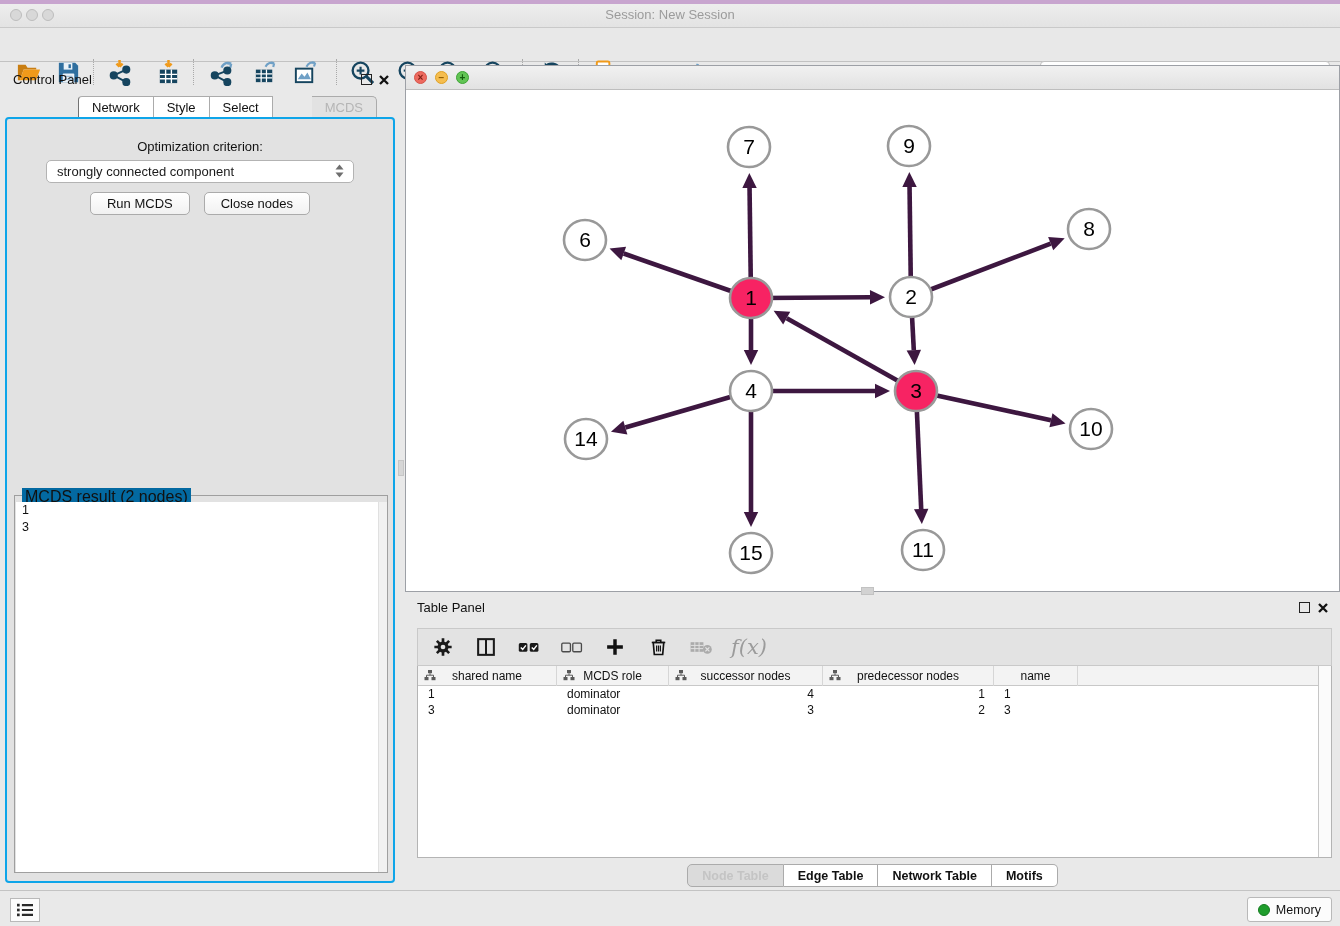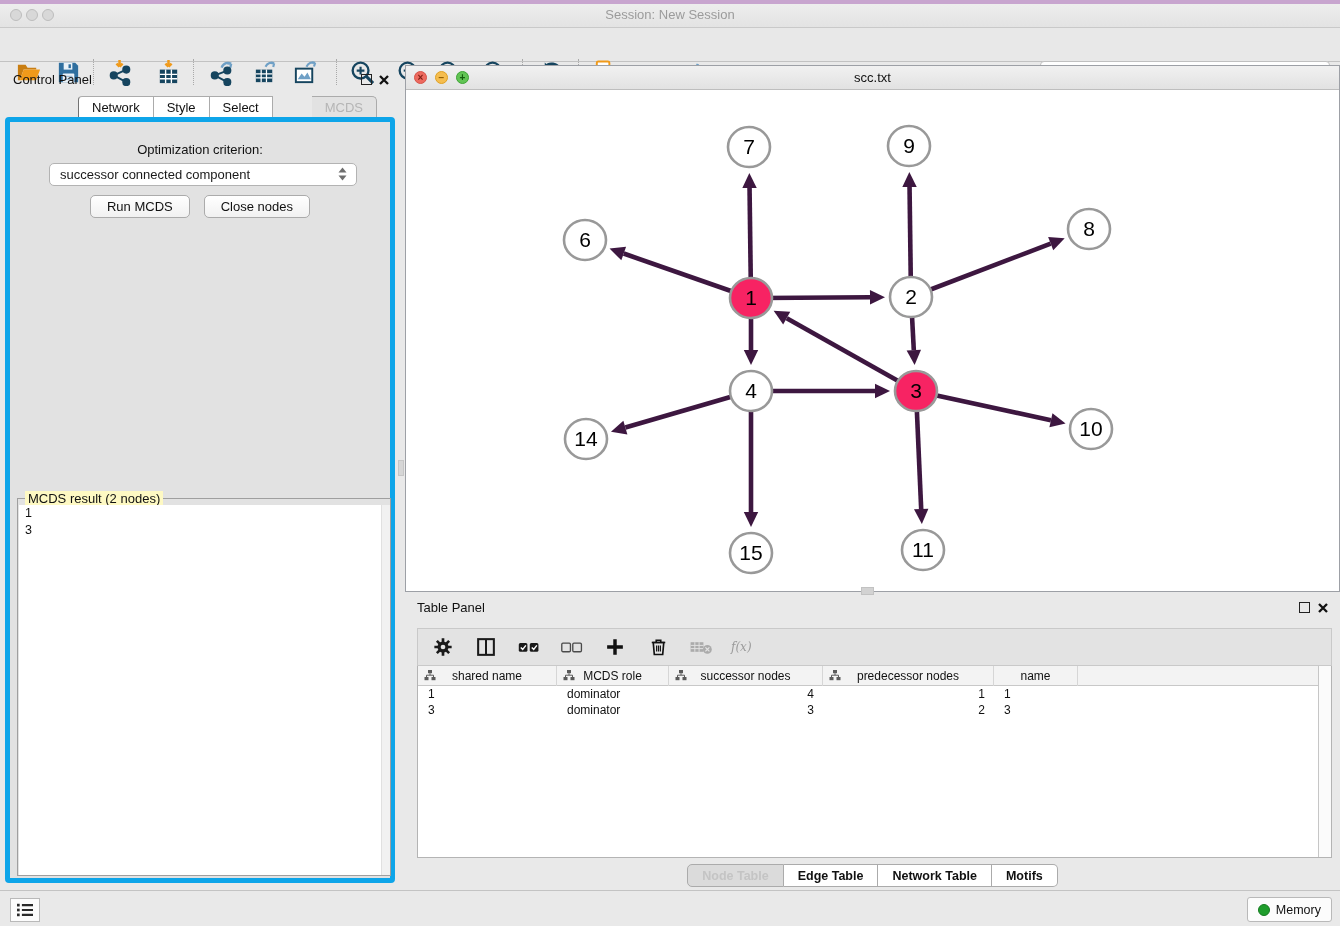--- a/index.html
+++ b/index.html
@@ -25,31 +25,31 @@
   .searchbox input { border:none; outline:none; flex:1; font-size:12px; background:transparent; margin-left:5px; font-family:"Liberation Sans",sans-serif; }
 
   
   .cpanel-title { position:absolute; left:13px; top:72px; font-size:13px; color:#111; }
   .panel-mini { position:absolute; width:11px; height:11px; border:1.6px solid #222; background:transparent; }
   .cp-tabs { position:absolute; left:78px; top:96px; height:22px; display:flex; }
   .cp-tab { height:22px; padding:3px 13px; font-size:13px; background:#fff; border:1px solid #ABABAB; border-left:none; color:#111; }
   .cp-tab.first { border-left:1px solid #737373; border-radius:4px 0 0 0; }
   .cp-tab.active { background:#E2E2E2; color:#B5B5B5; border-radius:0 5px 0 0; border-bottom:1px solid #E2E2E2;margin-left:39px; }
   .cp-body { position:absolute; left:5px; top:117px; width:390px; height:766px;
-    background:#E2E2E2; border:5px solid #0ea5e9; border-radius:4px; }
+    background:#E2E2E2; border:2px solid #0ea5e9; border-radius:4px; }
   .opt-label { position:absolute; left:0; top:20px; width:100%; text-align:center; font-size:13px; color:#111; }
   .criterion { position:absolute; left:39px; top:41px; width:308px; height:23px; background:#fff;
     border:1px solid #B3B3B3; border-radius:5px; font-size:13px; display:flex; align-items:center; padding-left:10px; }
   .criterion .stepper { position:absolute; right:9px; top:3px; display:flex; flex-direction:column; gap:2px; }
   .cp-buttons { position:absolute; top:73px; left:0; width:100%; display:flex; justify-content:center; gap:14px; }
   .mac-btn { height:23px; padding:3px 16px; background:linear-gradient(#FFFFFF,#F1F1F1);
     border:1px solid #ABABAB; border-radius:5px; font-size:13px; color:#111; font-family:"Liberation Sans",sans-serif; }
 
   .mcds-fieldset { position:absolute; left:7px; top:376px; width:374px; height:378px; border:1px solid #9F9F9F; }
-  .mcds-legend { position:absolute; left:7px; top:-8px; background:#fef9c3; padding:0 3px; font-size:13px; color:#111; }
+  .mcds-legend { position:absolute; left:7px; top:-8px; background:#0369a1; padding:0 3px; font-size:16px; color:#111; }
   .mcds-list { position:absolute; left:1px; top:6px; width:371px; height:370px; background:#fff; overflow:hidden; }
   .mcds-scroll { position:absolute; right:0; top:0; width:9px; height:100%; background:#F1F1F1; border-left:1px solid #E0E0E0; }
   .mcds-item { font-size:12.5px; line-height:17px; padding-left:6px; color:#111; }
 
   
   .netwin { position:absolute; left:405px; top:65px; width:935px; height:527px;
     border:1px solid #9DA0A6; background:#fff; }
   .netwin-titlebar { position:absolute; left:0; top:0; width:100%; height:24px;
     background:linear-gradient(#F1F1F1,#E2E2E2); border-bottom:1px solid #BEBEBE; }
   .traffic { position:absolute; top:5px; width:13px; height:13px; border-radius:50%;
@@ -58,21 +58,21 @@
   .net-canvas { position:absolute; left:0; top:24px; width:933px; height:501px; background:#fff; }
 
   .h-grip { position:absolute; left:861px; top:587px; width:13px; height:8px; background:#D2D2D2; border:1px solid #C2C2C2; }
   .v-grip { position:absolute; left:398px; top:460px; width:6px; height:16px; background:#D6D6D6; border:1px solid #C6C6C6; }
 
   
   .tpanel-title { position:absolute; left:417px; top:600px; font-size:13px; color:#111; }
   .tp-toolbar { position:absolute; left:417px; top:628px; width:915px; height:38px;
     background:#E3E3E3; border:1px solid #C9C9C9; display:flex; align-items:center; gap:17px; padding-left:12px; }
   .tp-ic { width:26px; height:26px; display:flex; align-items:center; justify-content:center; }
-  .fx { font-family:"DejaVu Serif", serif; font-style:italic; font-size:12px; color:#9B9B9B; }
+  .fx { font-family:"DejaVu Serif", serif; font-style:italic; font-size:21px; color:#9B9B9B; }
   .tbl-wrap { position:absolute; left:417px; top:666px; width:915px; height:192px; background:#fff; border:1px solid #B4B4B4; border-top:none; }
   .tbl-scroll { position:absolute; right:0; top:0; width:13px; height:100%; background:#FBFBFB; border-left:1px solid #C6C6C6; }
   .thead { display:flex; height:20px; background:#F3F3F3; border-bottom:1px solid #C8C8C8; }
   .th { position:relative; height:20px; border-right:1px solid #D6D6D6; font-size:12px; color:#111;
     display:flex; align-items:center; justify-content:center;text-align:right; }
   .th .tree-ic { position:absolute; left:6px; top:4px; }
   .tr { display:flex; height:16px; }
   .td { font-size:12px; color:#111; padding:1px 0; white-space:nowrap; }
   .c0{width:139px;} .c1{width:112px;} .c2{width:154px;} .c3{width:171px;} .c4{width:84px;}
   .al{ text-align:left; padding-left:10px; } .ar{ text-align:right; padding-right:9px; }
@@ -255,21 +255,21 @@
   <div class="cp-tabs">
     <div class="cp-tab first">Network</div>
     <div class="cp-tab">Style</div>
     <div class="cp-tab">Select</div>
     <div class="cp-tab active">MCDS</div>
   </div>
 
   <div class="cp-body">
     <div class="opt-label">Optimization criterion:</div>
     <div class="criterion">
-      <span>successor connected component</span>
+      <span>strongly connected component</span>
       <span class="stepper">
         <svg width="9" height="6" viewBox="0 0 9 6">
             <path d="M0.5 5.5L4.5 0.5L8.5 5.5z" fill="#6E6E6E"></path>
           </svg>
         <svg width="9" height="6" viewBox="0 0 9 6">
             <path d="M0.5 0.5L4.5 5.5L8.5 0.5z" fill="#6E6E6E"></path>
           </svg>
       </span>
     </div>
     <div class="cp-buttons">
@@ -286,21 +286,20 @@
     </div>
   </div>
 
   <div class="v-grip"></div>
 
   <div class="netwin">
     <div class="netwin-titlebar">
       <div class="traffic" style="left:8px;  background:#ED6A5F; border:1px solid #D5544A; color:#7E1D14;">×</div>
       <div class="traffic" style="left:29px; background:#F5BD4F; border:1px solid #DFA123; color:#8F5B00;">−</div>
       <div class="traffic" style="left:50px; background:#61C454; border:1px solid #3DA434; color:#135E0D;">+</div>
-      <div class="netwin-title">scc.txt</div>
     </div>
     <div class="net-canvas">
       <svg id="graph-svg" width="933" height="501">
           <line x1="345" y1="208" x2="343.542998730326" y2="97.99640413961771" stroke="#3D1740" stroke-width="4.6"></line>
           <polygon points="343.34434065825553,82.99771969829416 350.74236726216134,97.90104826502386 336.3436301984907,98.09176001421156" fill="#3D1740"></polygon>
           <line x1="345" y1="208" x2="217.70545722693615" y2="163.5235934889295" stroke="#3D1740" stroke-width="4.6"></line>
           <polygon points="203.54492409513023,158.5759373344431 220.08033218108963,156.72653758566267 215.33058227278266,170.32064939219632" fill="#3D1740"></polygon>
           <line x1="345" y1="208" x2="464.0008007577904" y2="207.2562449952638" stroke="#3D1740" stroke-width="4.6"></line>
           <polygon points="479.0005077976232,207.16249682626486 464.04579987890986,214.45610437438356 463.9558016366709,200.05638561614407" fill="#3D1740"></polygon>
           <line x1="345" y1="208" x2="345" y2="260" stroke="#3D1740" stroke-width="4.6"></line>

